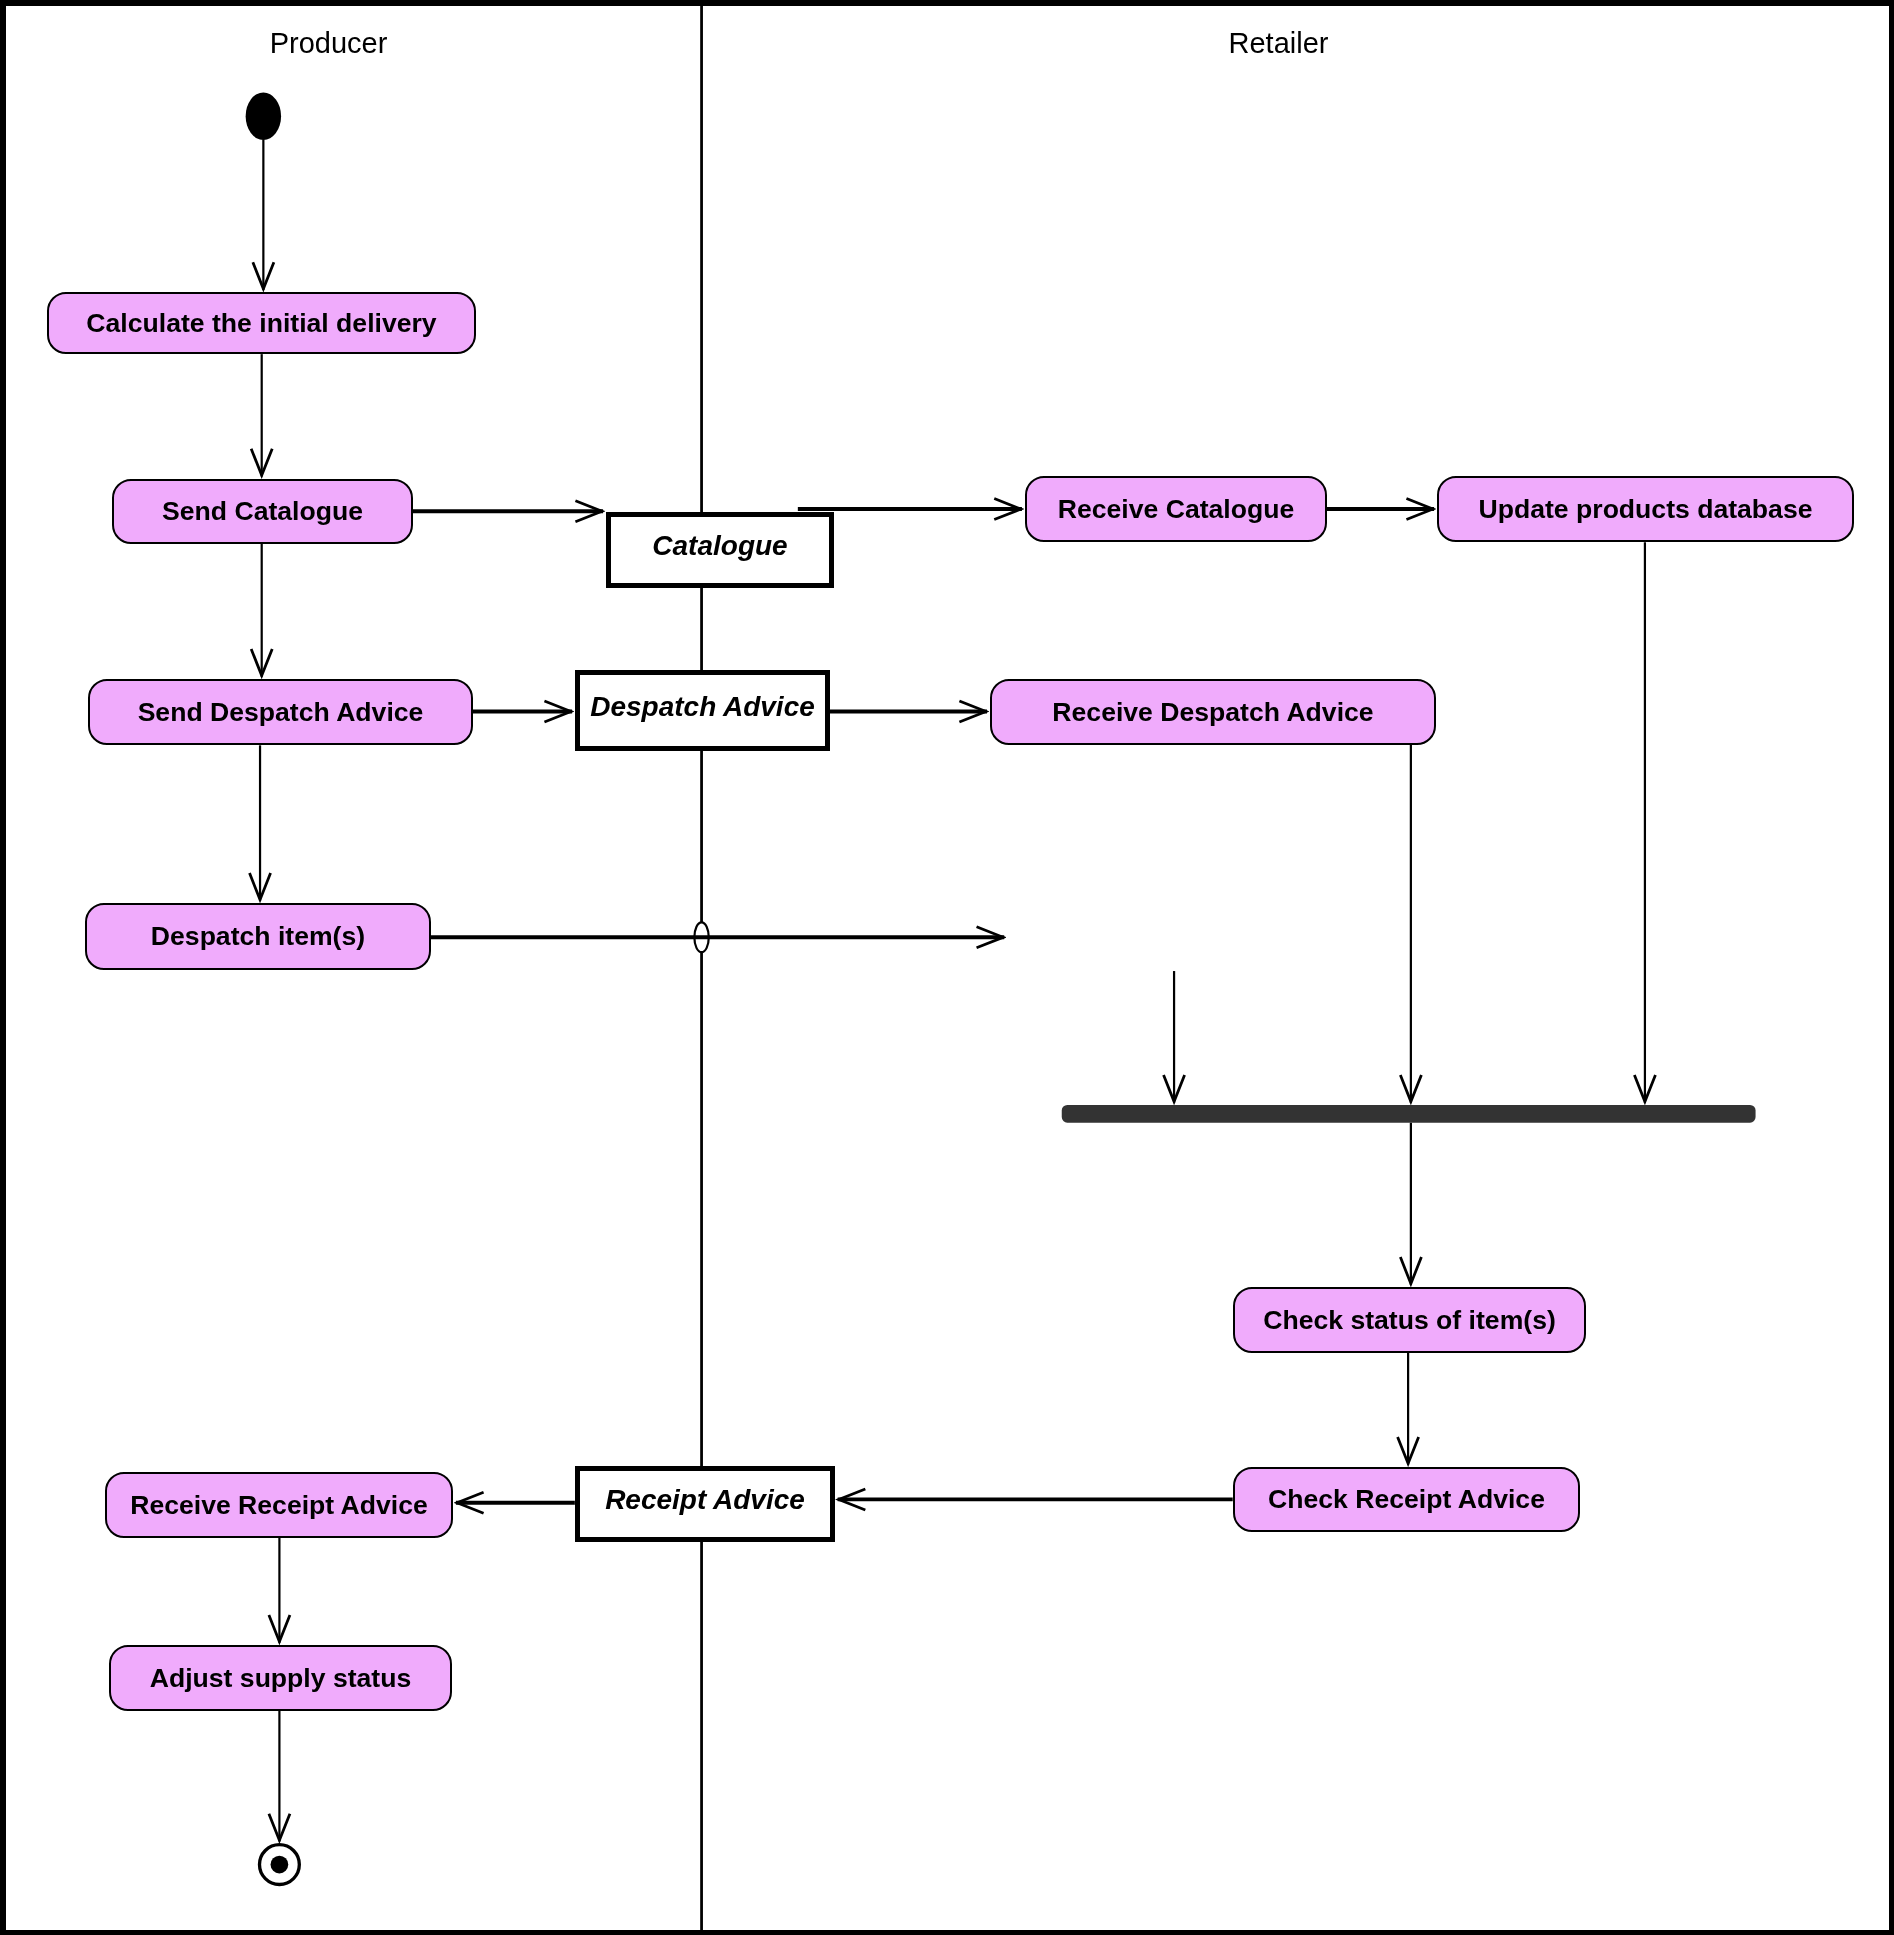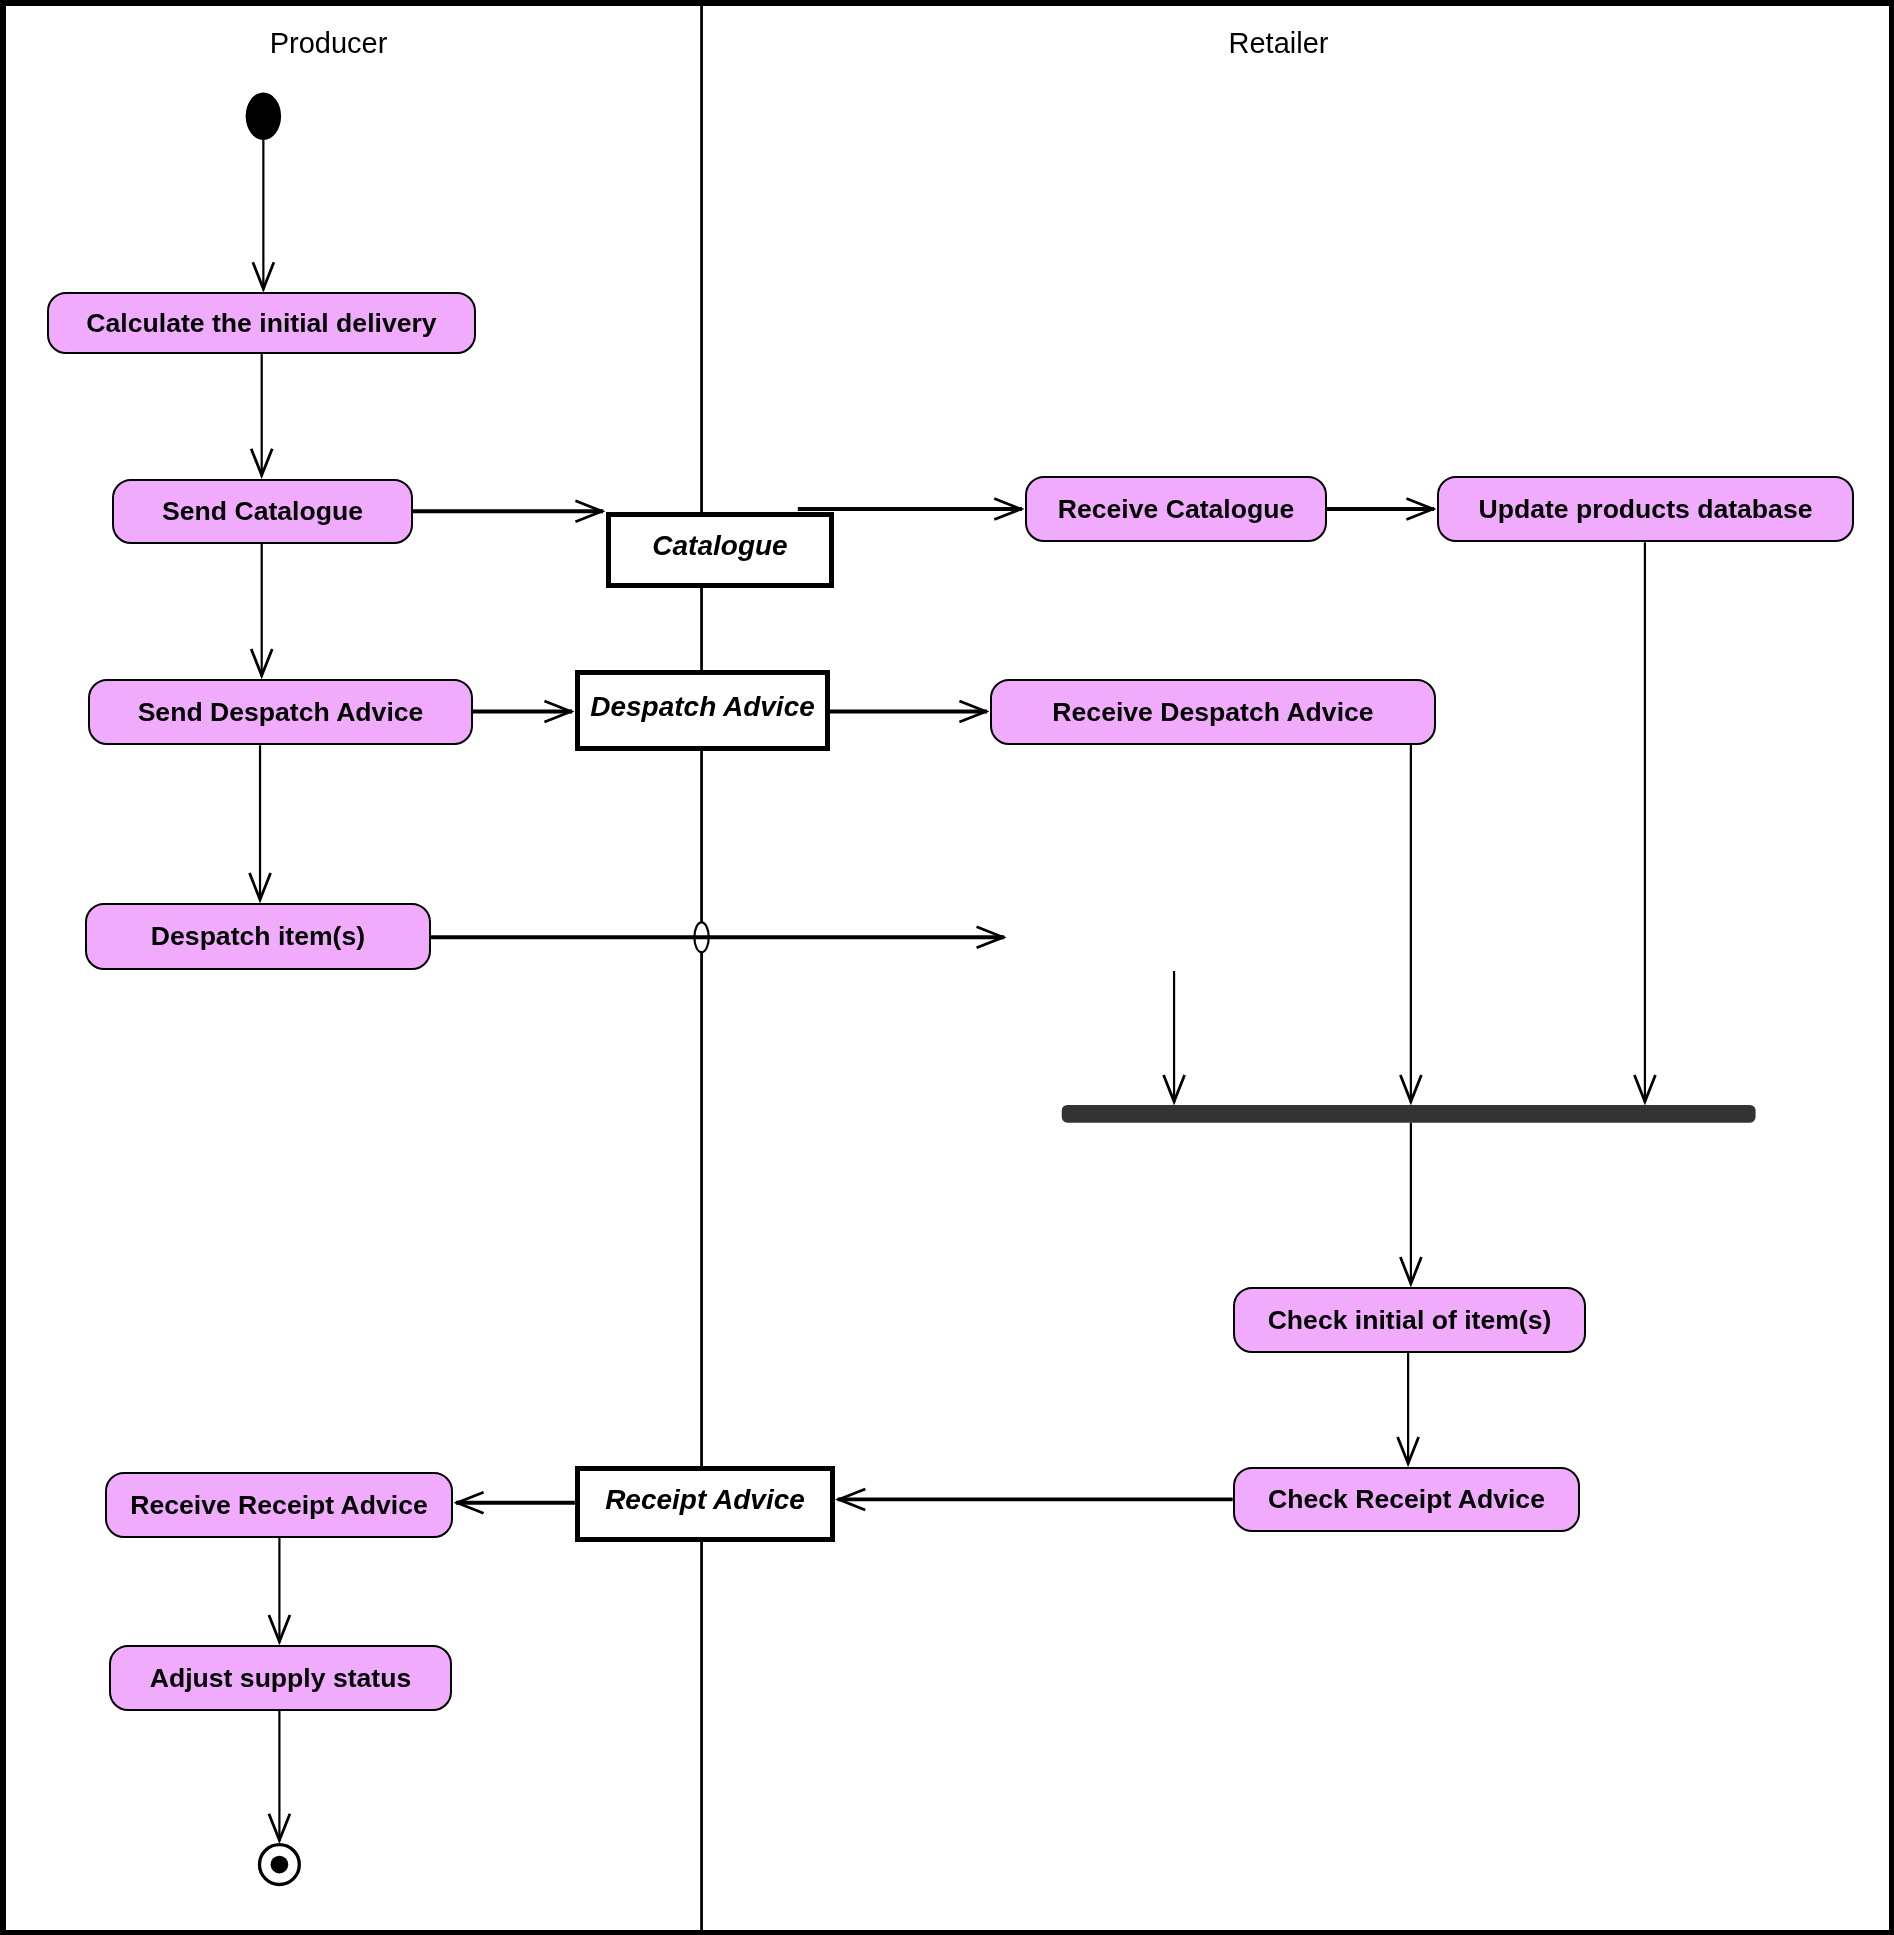--- a/index.html
+++ b/index.html
@@ -82,21 +82,21 @@
   <div class="action" style="left:47px;top:292px;width:429px;height:62px;">Calculate the initial delivery</div>
   <div class="action" style="left:112px;top:479px;width:301px;height:65px;">Send Catalogue</div>
   <div class="action" style="left:88px;top:679px;width:385px;height:66px;">Send Despatch Advice</div>
   <div class="action" style="left:85px;top:903px;width:346px;height:67px;">Despatch item(s)</div>
   <div class="action" style="left:105px;top:1472px;width:348px;height:66px;">Receive Receipt Advice</div>
   <div class="action" style="left:109px;top:1645px;width:343px;height:66px;">Adjust supply status</div>
 
   <div class="action" style="left:1025px;top:476px;width:302px;height:66px;">Receive Catalogue</div>
   <div class="action" style="left:1437px;top:476px;width:417px;height:66px;">Update products database</div>
   <div class="action" style="left:990px;top:679px;width:446px;height:66px;">Receive Despatch Advice</div>
-  <div class="action" style="left:1233px;top:1287px;width:353px;height:66px;">Check initial of item(s)</div>
+  <div class="action" style="left:1233px;top:1287px;width:353px;height:66px;">Check status of item(s)</div>
   <div class="action" style="left:1233px;top:1467px;width:347px;height:65px;">Check Receipt Advice</div>
 
   <div class="object" style="left:606px;top:472px;width:228px;height:76px;margin-top:40px;">Catalogue</div>
   <div class="object" style="left:575px;top:670px;width:255px;height:81px;">Despatch Advice</div>
   <div class="object" style="left:575px;top:1466px;width:260px;height:76px;">Receipt Advice</div>
 
   <div id="frame"></div>
 </div>
 
 

